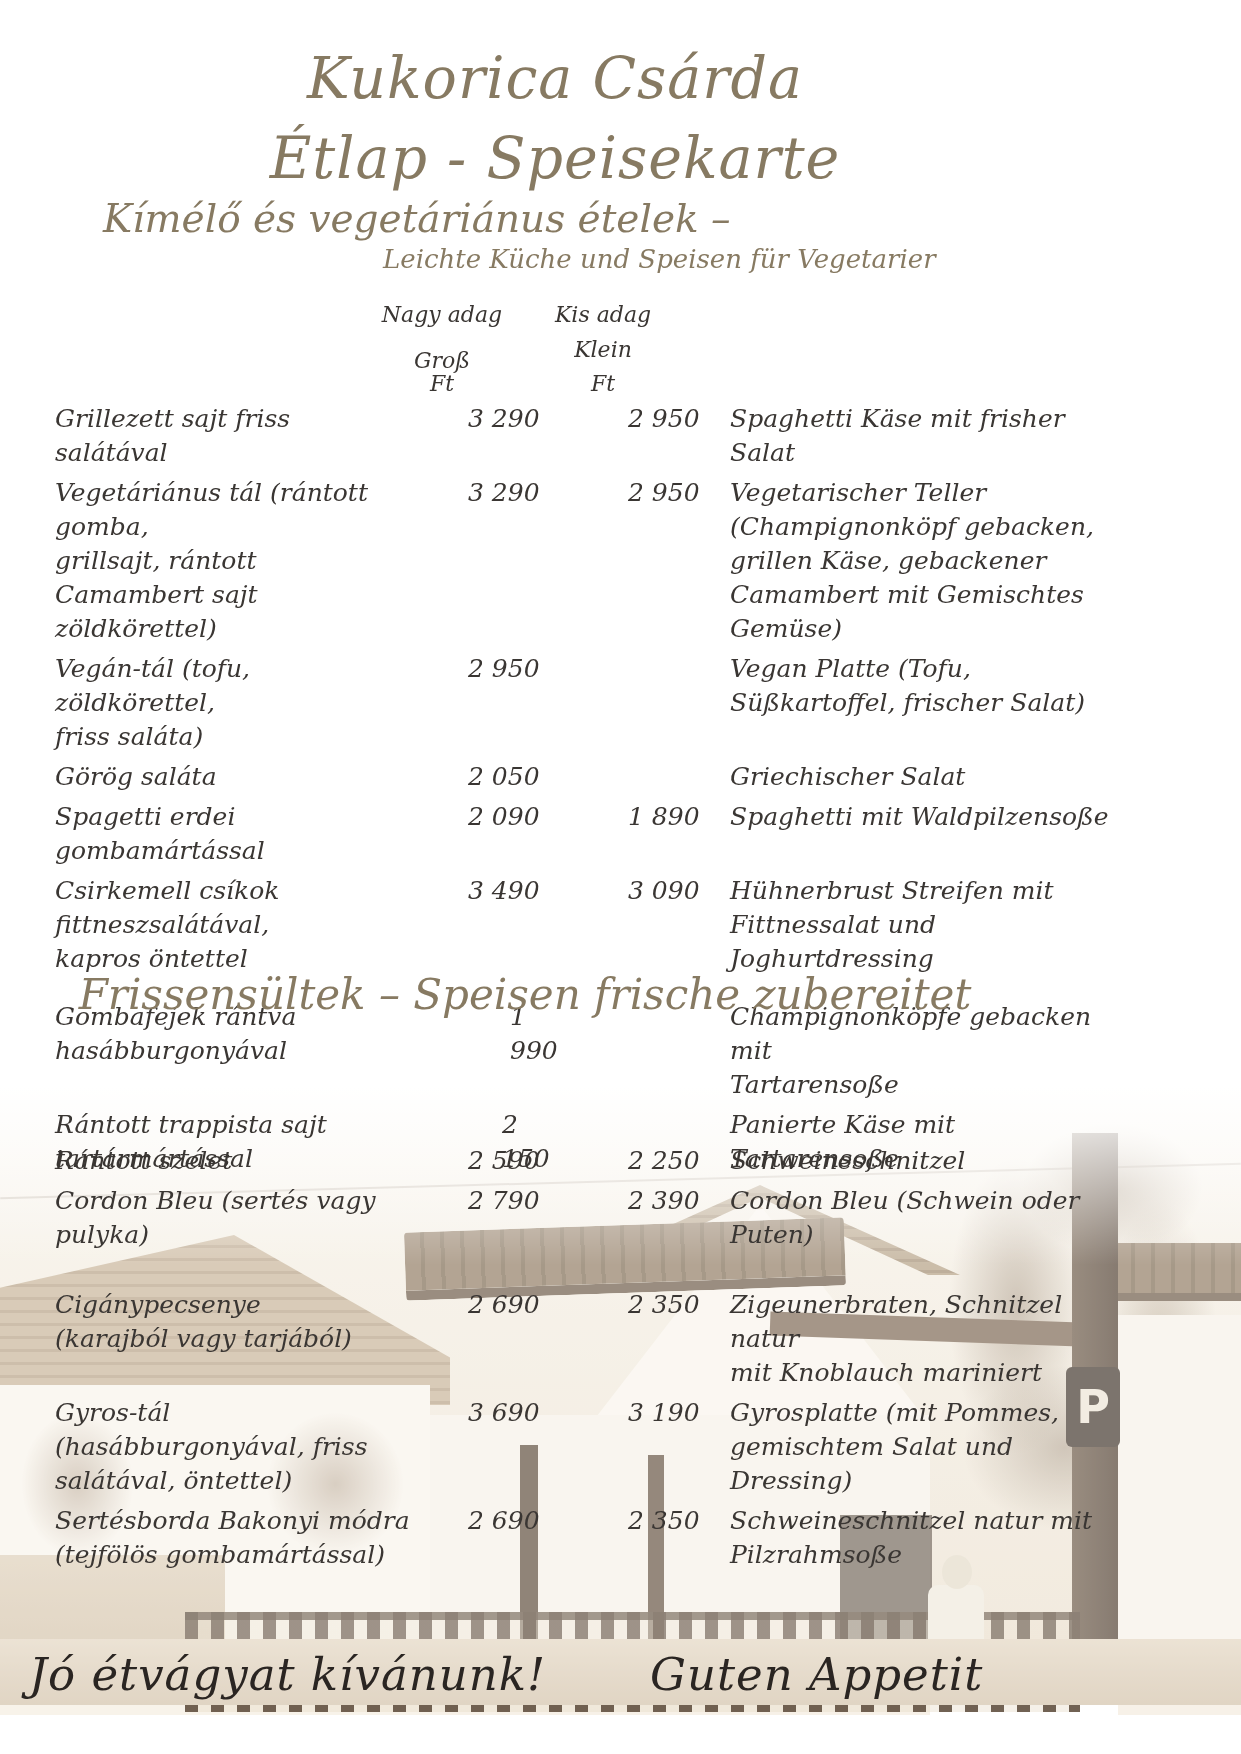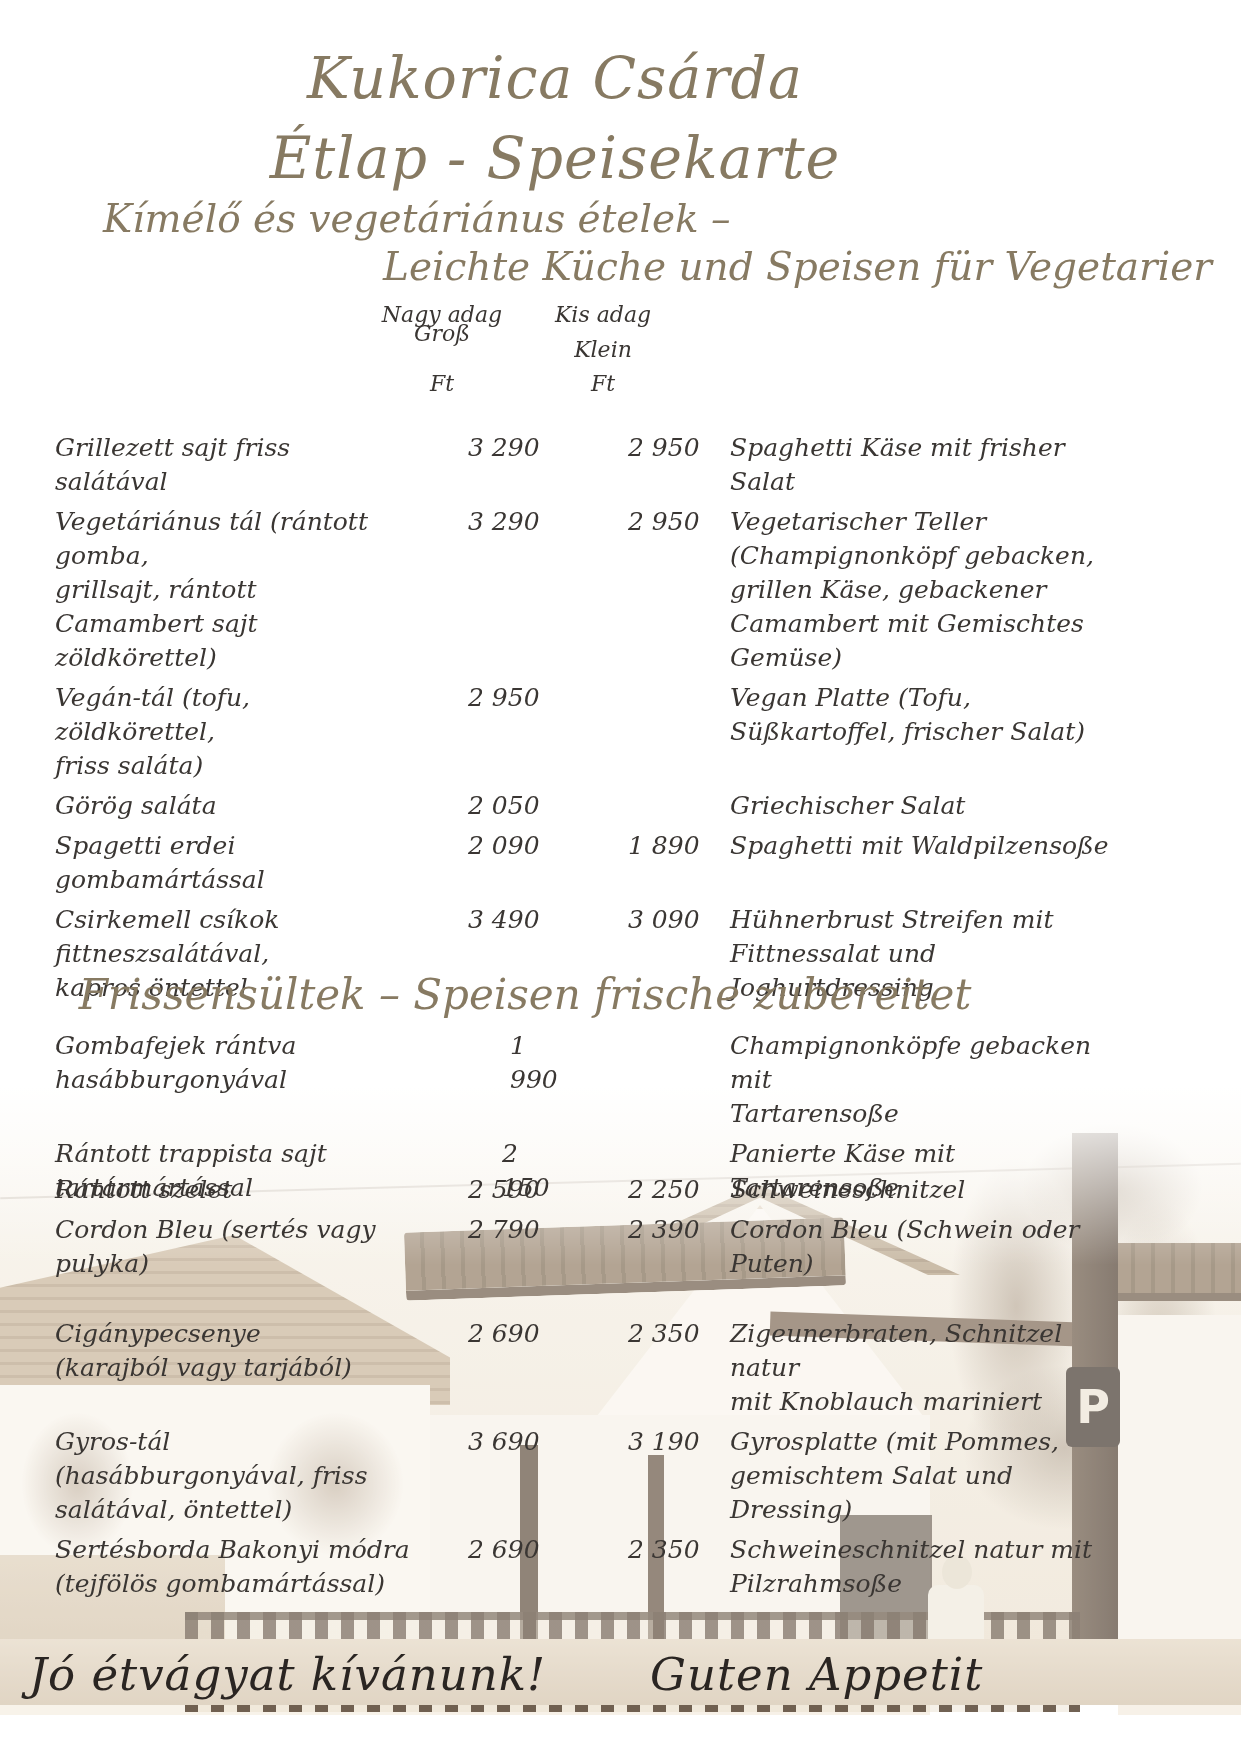--- a/index.html
+++ b/index.html
@@ -8,32 +8,32 @@
     font-family:"DejaVu Serif", serif;color:#3a3633;
   }
   .abs{position:absolute;}
   
   .title{
     top:38px;left:0;width:1110px;text-align:center;
     font-style:italic;color:#877a62;font-size:57px;line-height:80px;letter-spacing:1px;
   }
   .sec-head{font-style:italic;color:#877a62;}
   .sec1-l1{top:196px;left:103px;font-size:39px;}
-  .sec1-l2{top:244px;left:383px;font-size:39px;}
+  .sec1-l2{top:244px;left:383px;font-size:26px;}
   .sec2-head{top:970px;left:0;width:1050px;text-align:center;font-size:42px;}
   
   .colhead{font-style:italic;font-size:22px;color:#3a3633;text-align:center;width:170px;}
   .ch-l1{top:302px;left:357px;}
   .ch-s1{top:302px;left:518px;}
-  .ch-l2{top:321px;left:357px;}
+  .ch-l2{top:348px;left:357px;}
   .ch-s2{top:337px;left:518px;}
   .ch-lf{top:371px;left:357px;}
   .ch-sf{top:371px;left:518px;}
   
-  .menu-table{left:55px;width:1065px;margin-top:29px;}
+  .menu-table{left:55px;width:1065px;}
   .t1{top:402px;}
   .t2{top:1136px;}
   .menu-row{
     display:grid;grid-template-columns:355px 160px 160px 390px;
     align-items:start;margin-bottom:6px;
   }
   .cell{
     font-style:italic;font-size:25px;line-height:34px;color:#3a3633;white-space:pre-line;
   }
   .price{padding-left:58px;}

